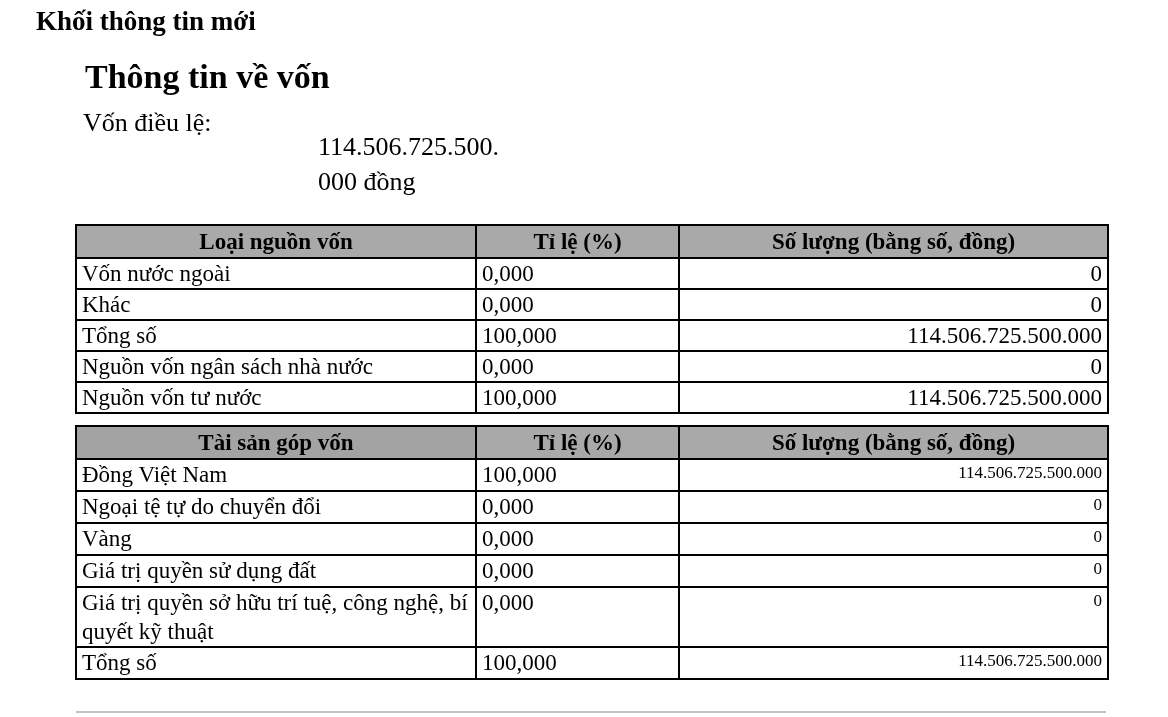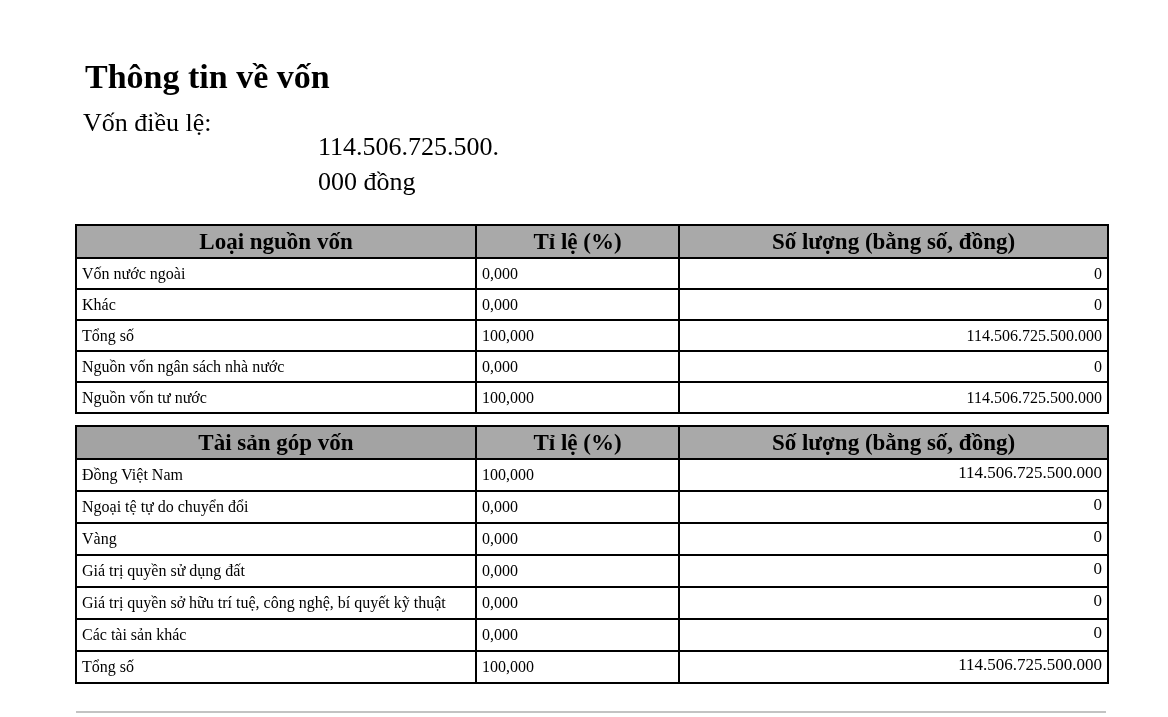--- a/index.html
+++ b/index.html
@@ -47,21 +47,21 @@
 
   table.doc th {
     border: 2px solid #000;
     font-size: 23px; font-weight: bold;
     text-align: center;
     height: 31px; line-height: 31px;
     padding: 0 4px;
   }
   table.doc td {
     border: 2px solid #000;
-    font-size: 16px;
+    font-size: 23px;
     height: 28px; line-height: 29px;
     padding: 0 5px;
     overflow: hidden;
   }
   table.doc td.c1 { text-align: left; }
   table.doc td.c2 { text-align: left; }
   table.doc td.c3 { text-align: right; }
 
   #table1 td { vertical-align: middle; }
   #table2 td { vertical-align: top; }
@@ -71,20 +71,21 @@
     position: absolute; left: 76px; top: 711px;
     width: 1030px; height: 2px;
     background: #b4b4b4; opacity: 0.8;
   }
 </style>
 </head>
 <body>
 
 <div class="canvas">
 
+  <div class="page-title">Khối thông tin mới</div>
 
   <div class="section-title">Thông tin về vốn</div>
 
   <div class="charter-label">Vốn điều lệ:</div>
 
   <div class="charter-value">
     <div>114.506.725.500.</div>
     <div>000 đồng</div>
   </div>
 
@@ -163,25 +164,20 @@
         <td class="c1">Giá trị quyền sử dụng đất</td>
         <td class="c2">0,000</td>
         <td class="c3">0</td>
       </tr>
       <tr>
         <td class="c1">Giá trị quyền sở hữu trí tuệ, công nghệ, bí quyết kỹ thuật</td>
         <td class="c2">0,000</td>
         <td class="c3">0</td>
       </tr>
       <tr>
-        <td class="c1">Các tài sản khác</td>
-        <td class="c2">0,000</td>
-        <td class="c3">0</td>
-      </tr>
-      <tr>
         <td class="c1">Tổng số</td>
         <td class="c2">100,000</td>
         <td class="c3">114.506.725.500.000</td>
       </tr>
     </tbody>
   </table>
 
   <div class="bottom-artifact"></div>
 
 </div>

